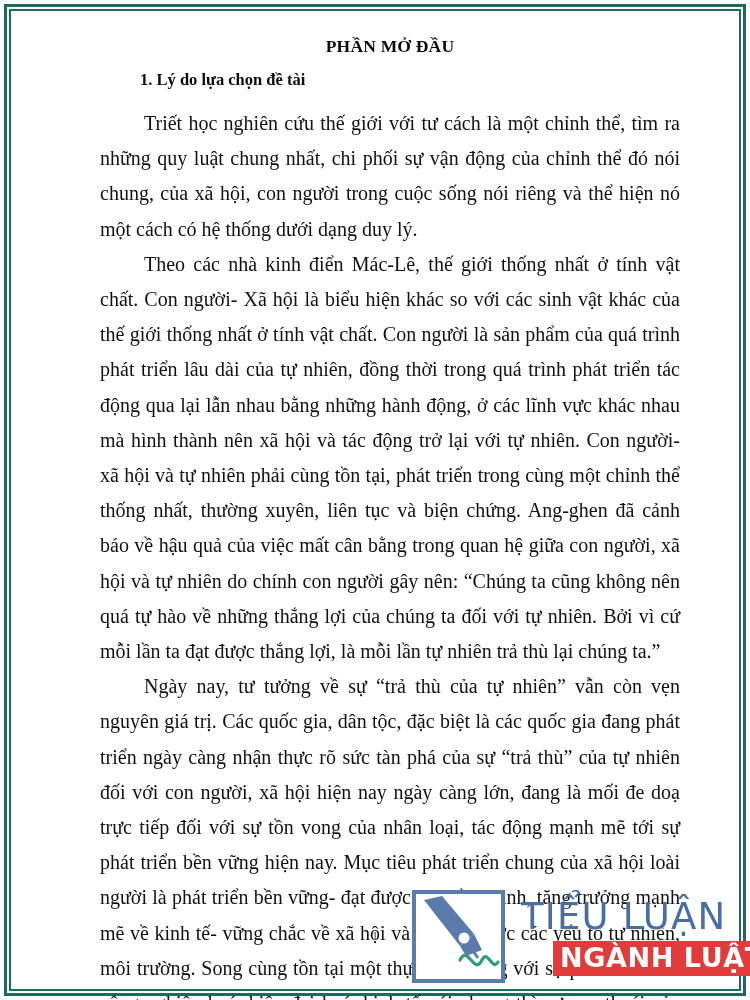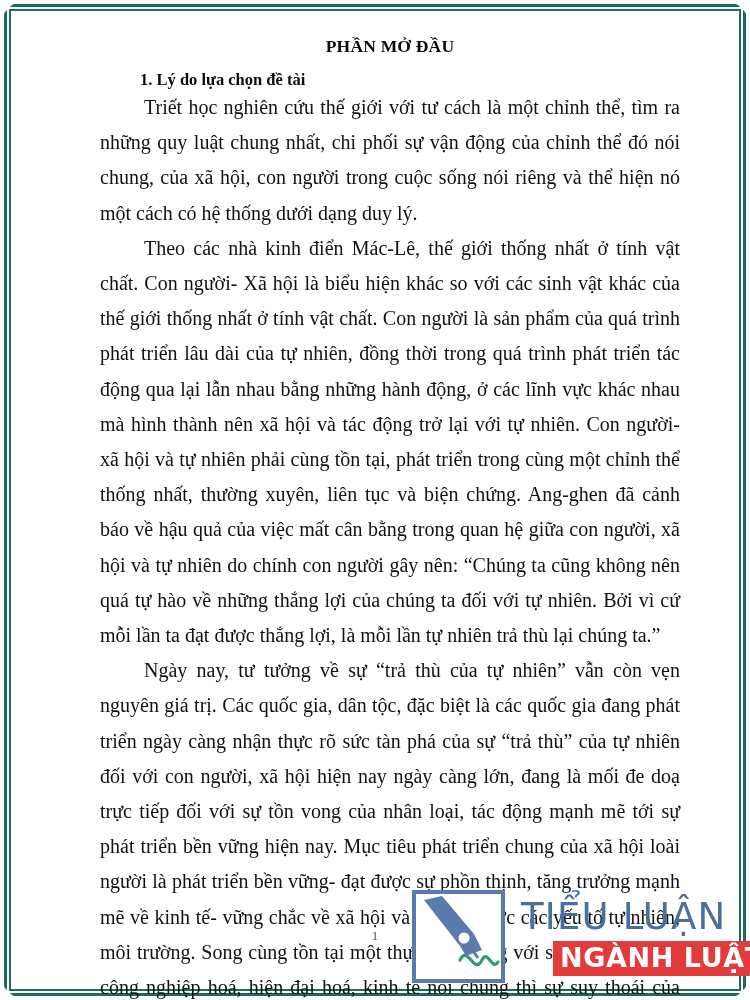--- a/index.html
+++ b/index.html
@@ -7,21 +7,20 @@
   html, body {
     width:750px; height:1000px;
     background:#ffffff;
     font-family:"Liberation Serif","DejaVu Serif",serif;
   }
   .page {
     position:relative;
     width:750px; height:1000px;
     background:#ffffff;
     overflow:hidden;
-    border-radius:28px;
   }
   
   .frame-outer {
     position:absolute;
     left:4px; top:4px; right:4px; bottom:4px;
     border:3px solid #1d6b5e;
     pointer-events:none;
   }
   .frame-inner {
     position:absolute;
@@ -40,21 +39,21 @@
     font-size:17.5px;
     letter-spacing:0.2px;
     color:#0b0b0b;
     margin-bottom:13px;
   }
   .section-heading {
     font-weight:bold;
     font-size:16.5px;
     color:#0b0b0b;
     text-indent:40px;
-    margin-bottom:0;
+    margin-bottom:16px;
   }
   p.body-para {
     font-size:20px;
     line-height:35.2px;
     text-align:justify;
     text-indent:44px;
     color:#111111;
     margin:0;
     hyphens:none;
   }

